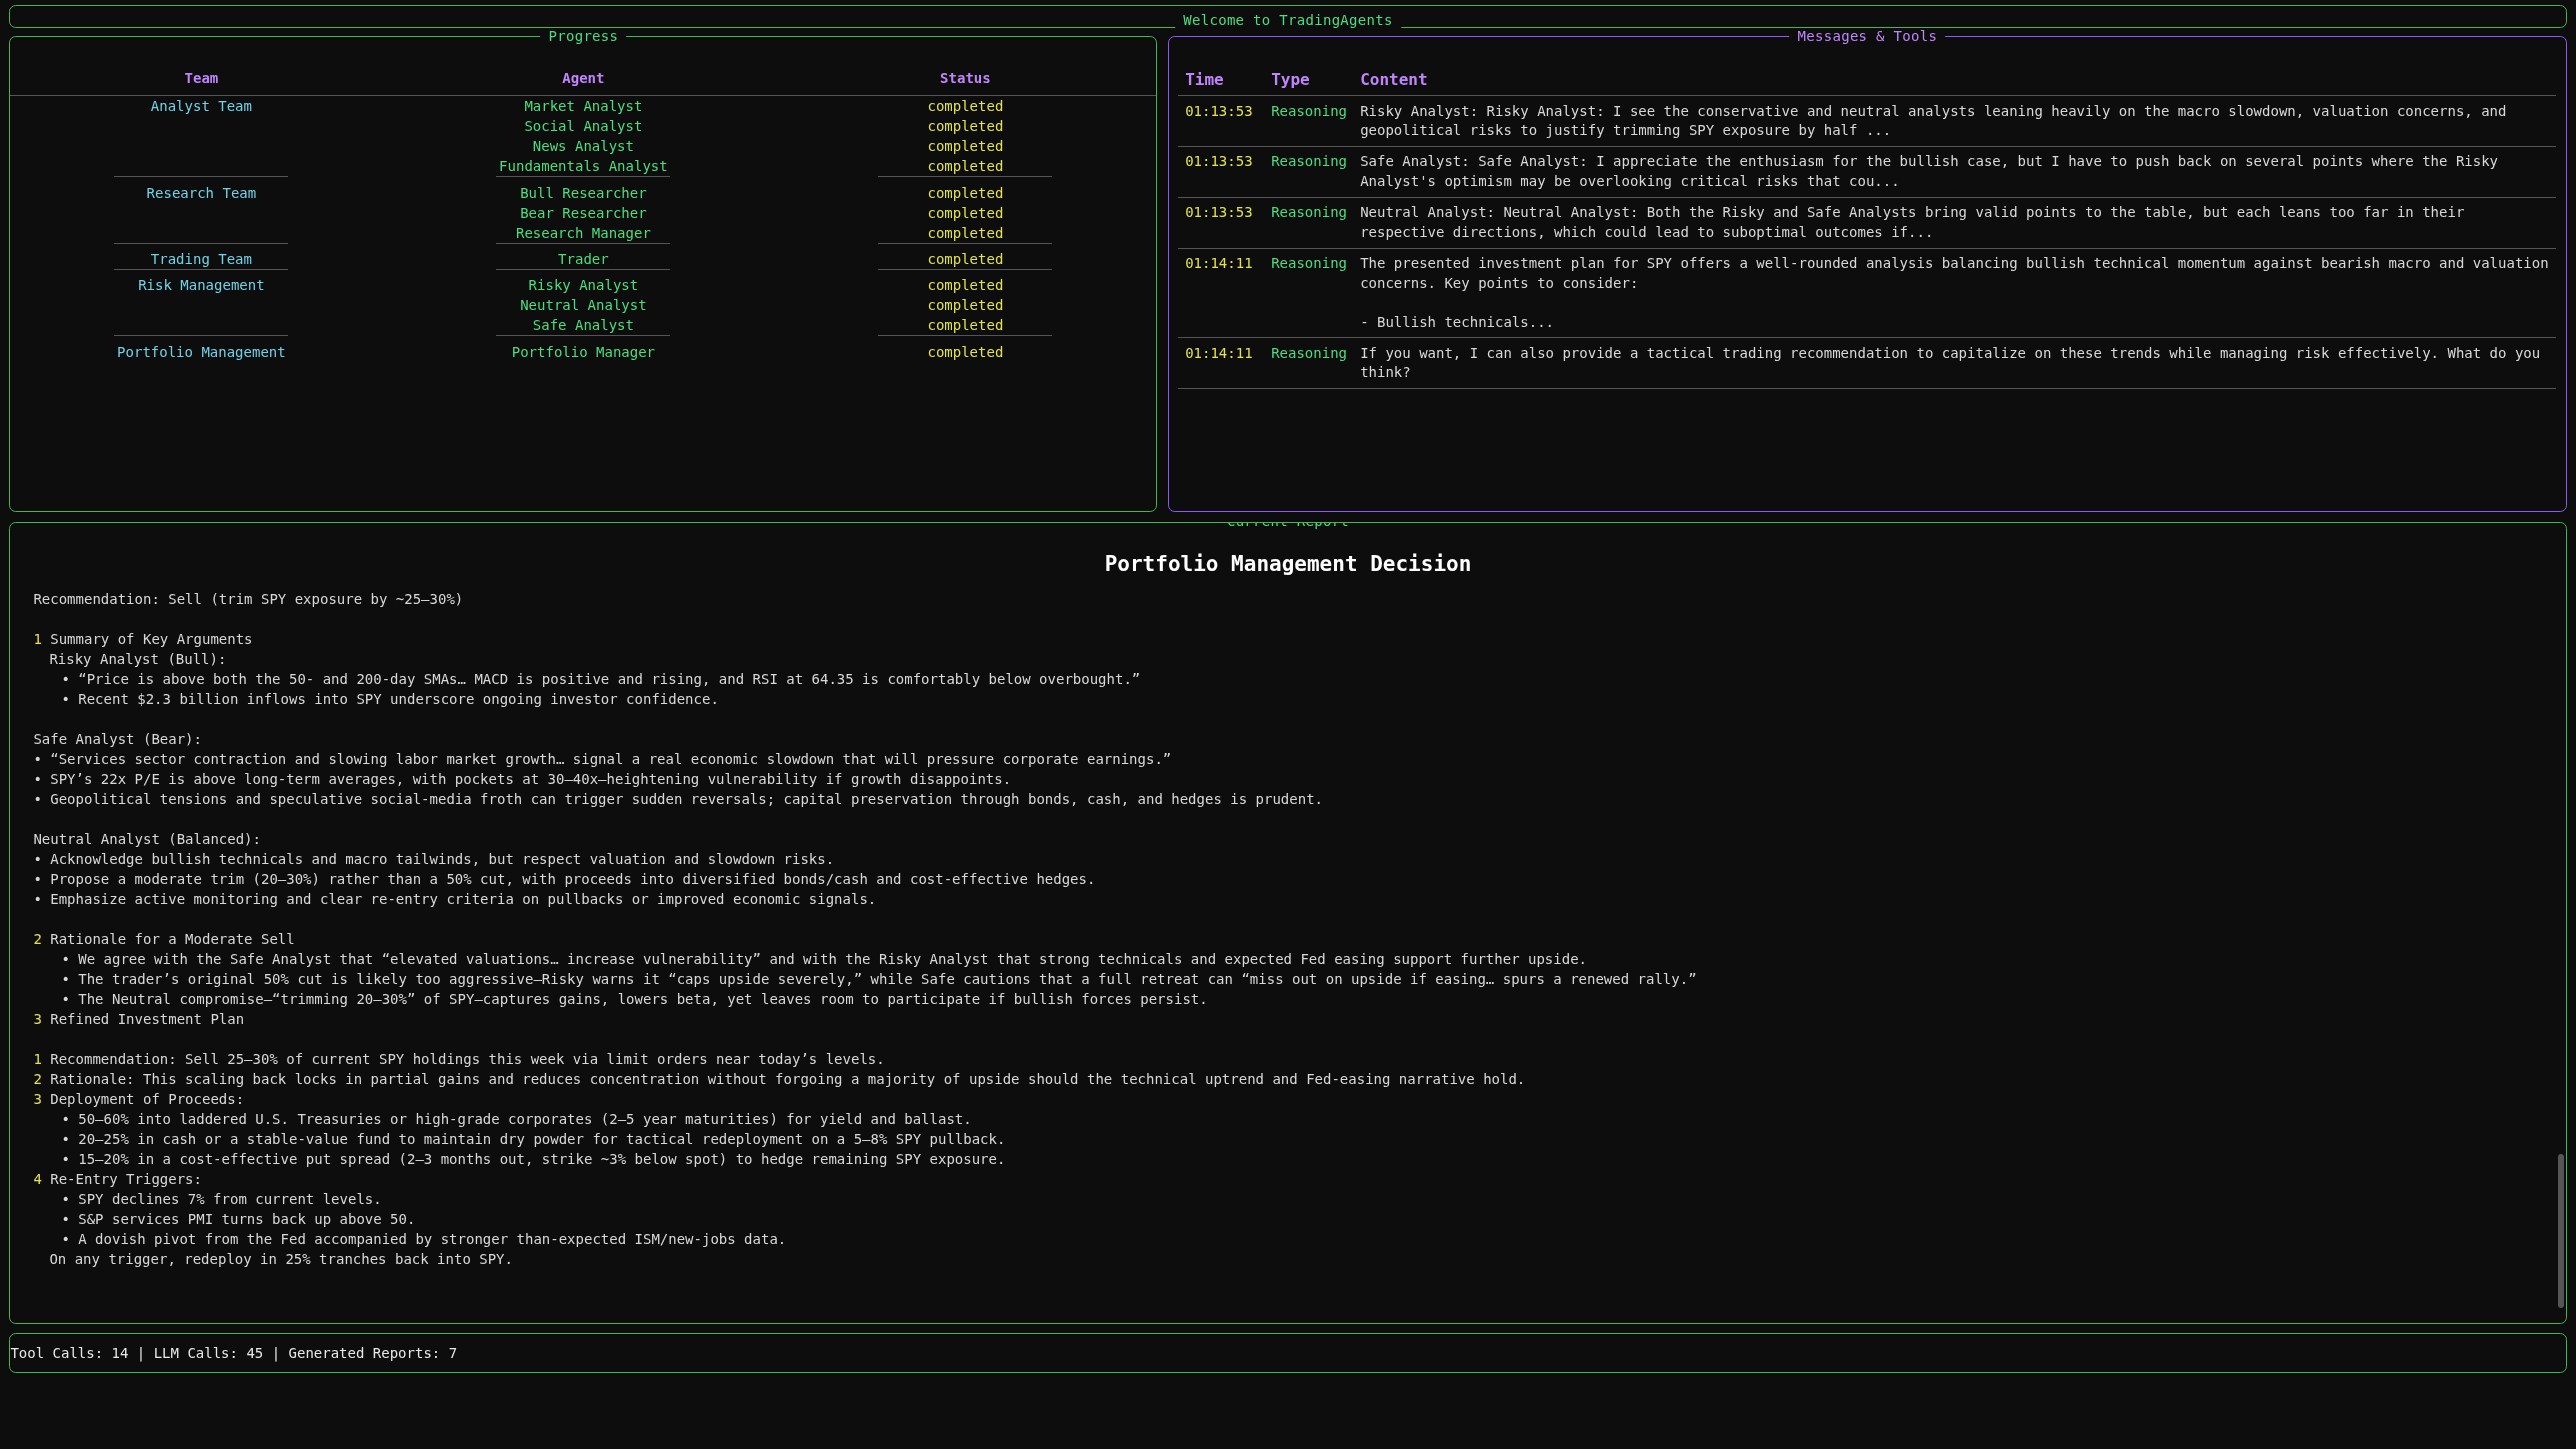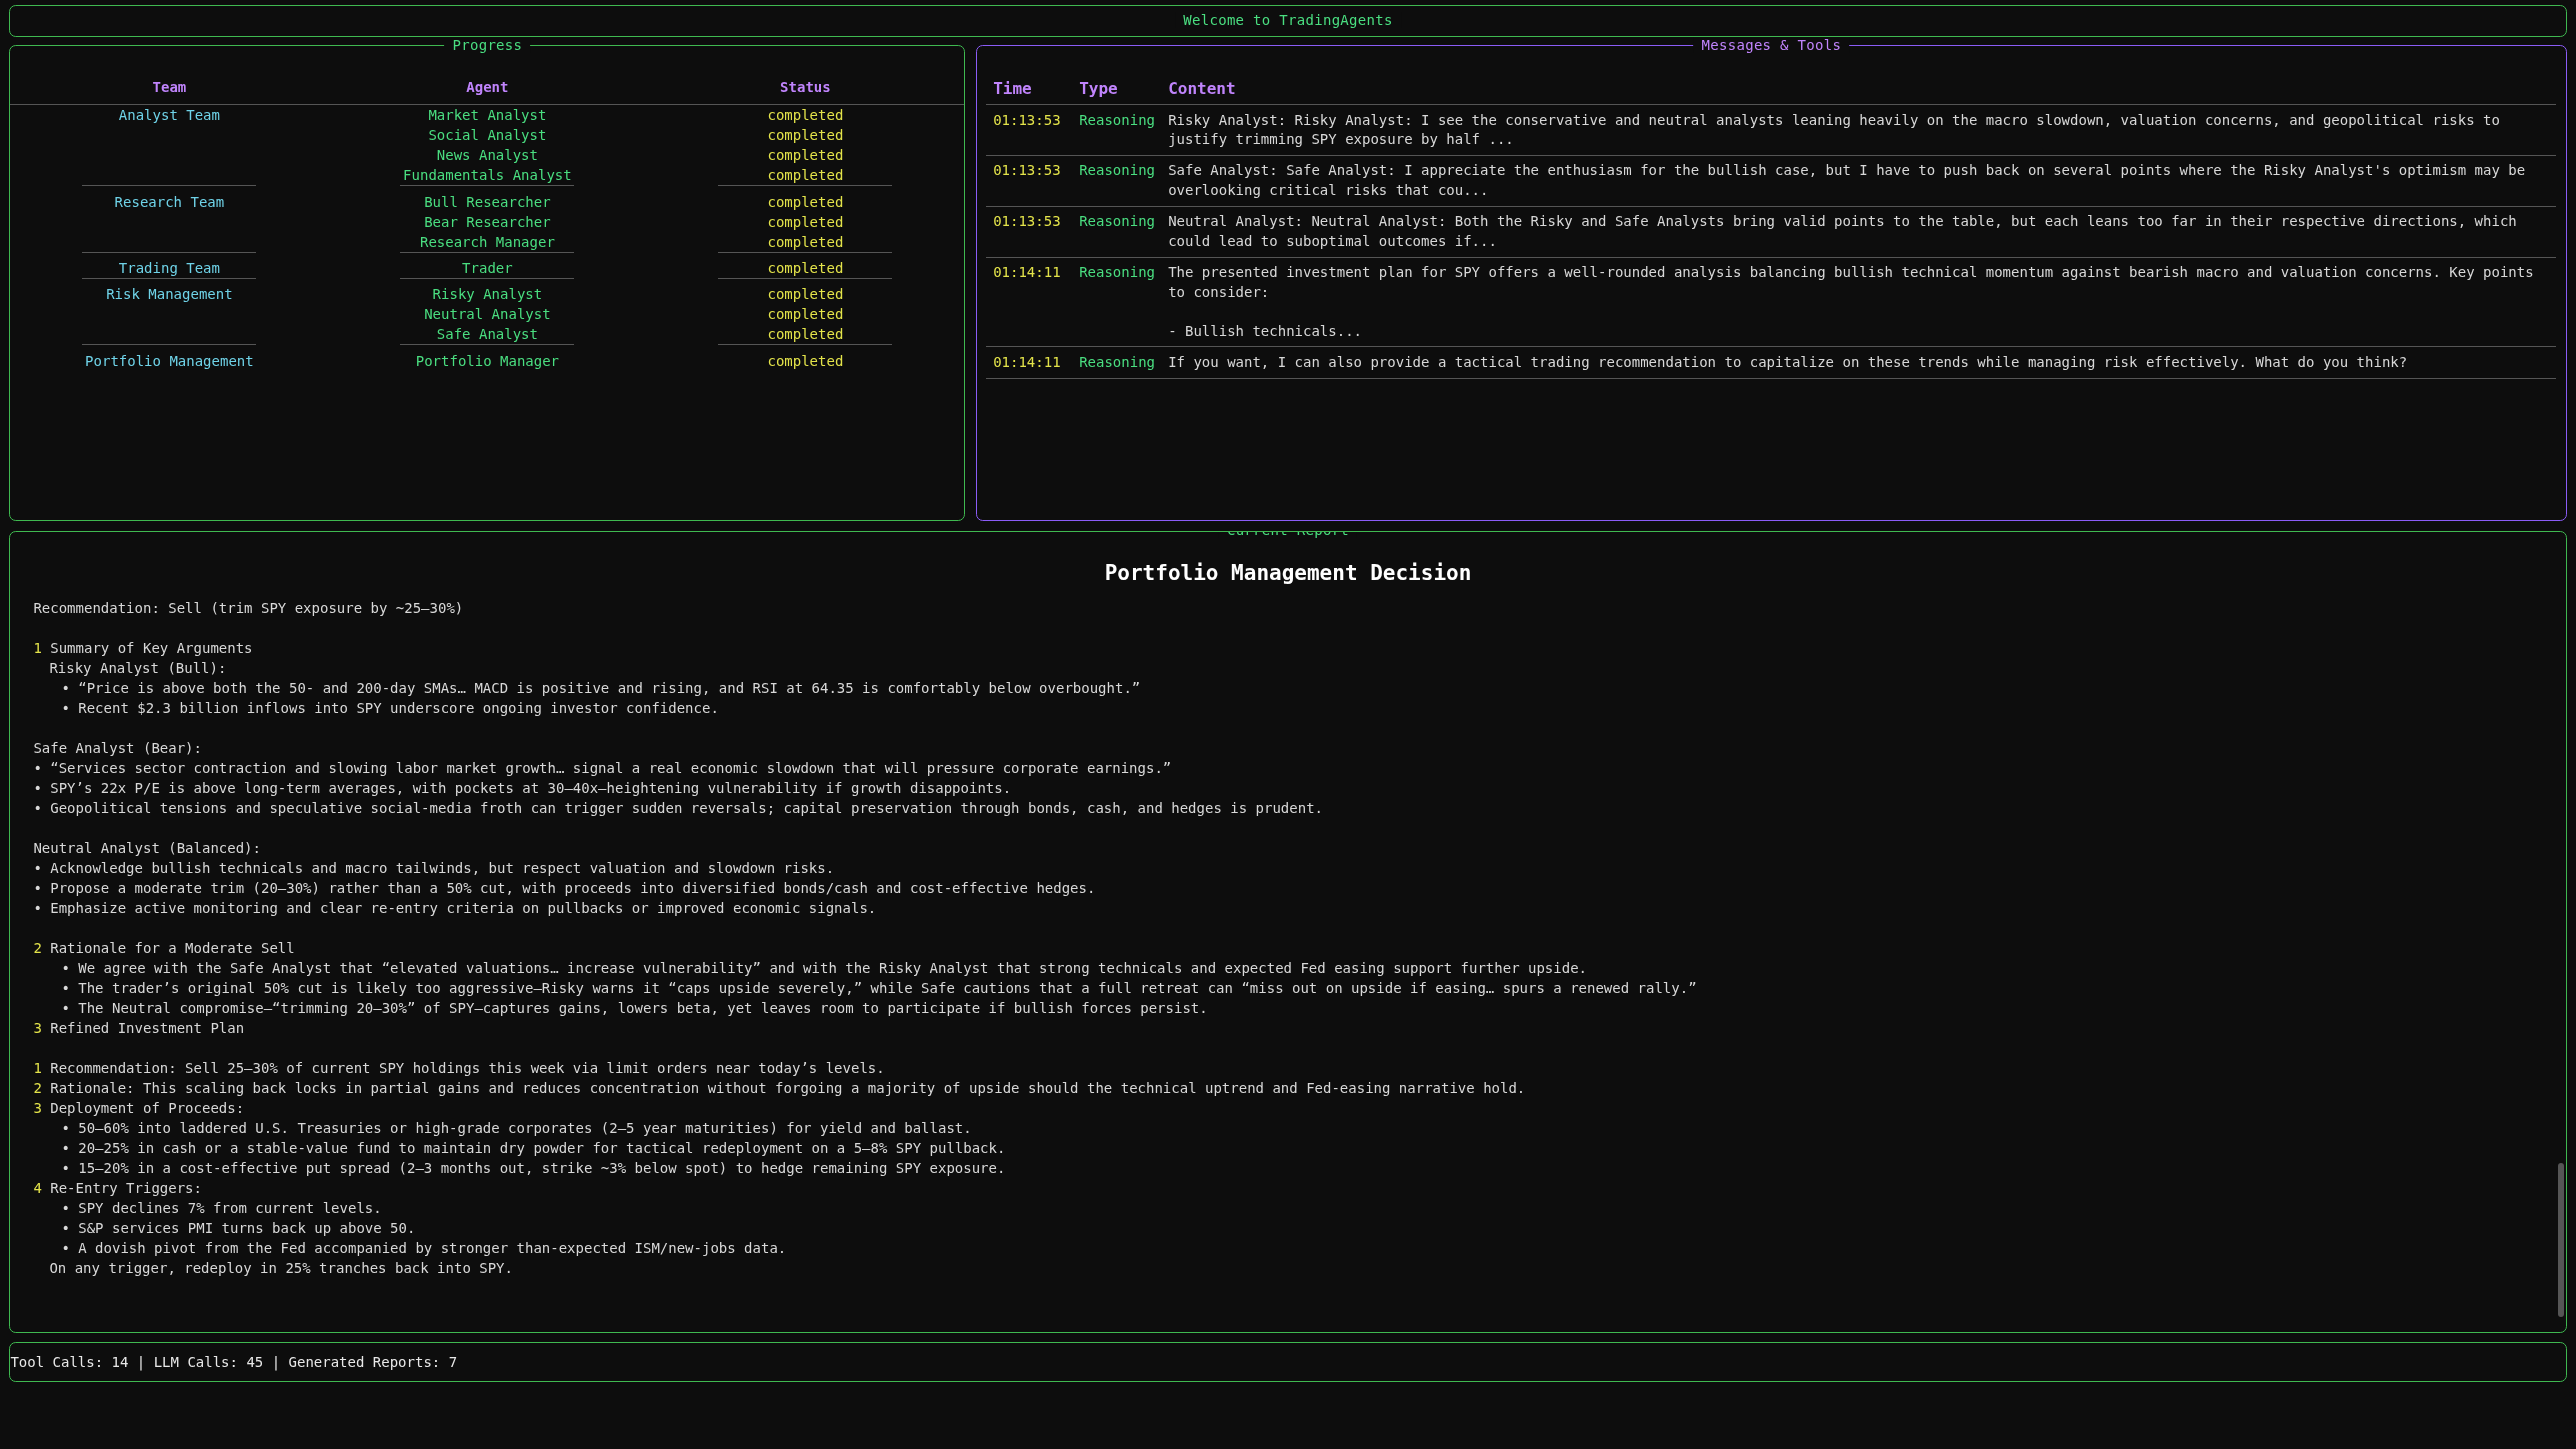--- a/index.html
+++ b/index.html
@@ -34,32 +34,32 @@
     white-space: nowrap;
     letter-spacing: 0.3px;
   }
   .panel.green { border-color: #3fb950; }
   .panel.green > .ptitle { color: #4ade80; }
   .panel.purple { border-color: #8b5cf6; }
   .panel.purple > .ptitle { color: #c084fc; }
 
   
   #welcome {
-    height: 32px;
+    height: 23px;
     margin-bottom: 8px;
   }
   #welcome .ptitle { top: 5.4px; color: #4ade80; }
 
   
   #midrow {
     display: flex;
     gap: 10.7px;
     height: 476px;
   }
-  #progress-panel { width: 956px; flex: none; }
+  #progress-panel { width: 1148px; flex: none; }
   #messages-panel { flex: 1; }
 
   
   .ptable {
     width: 100%;
     border-collapse: collapse;
     margin-top: 32px;
   }
   .ptable th {
     color: #c084fc;

